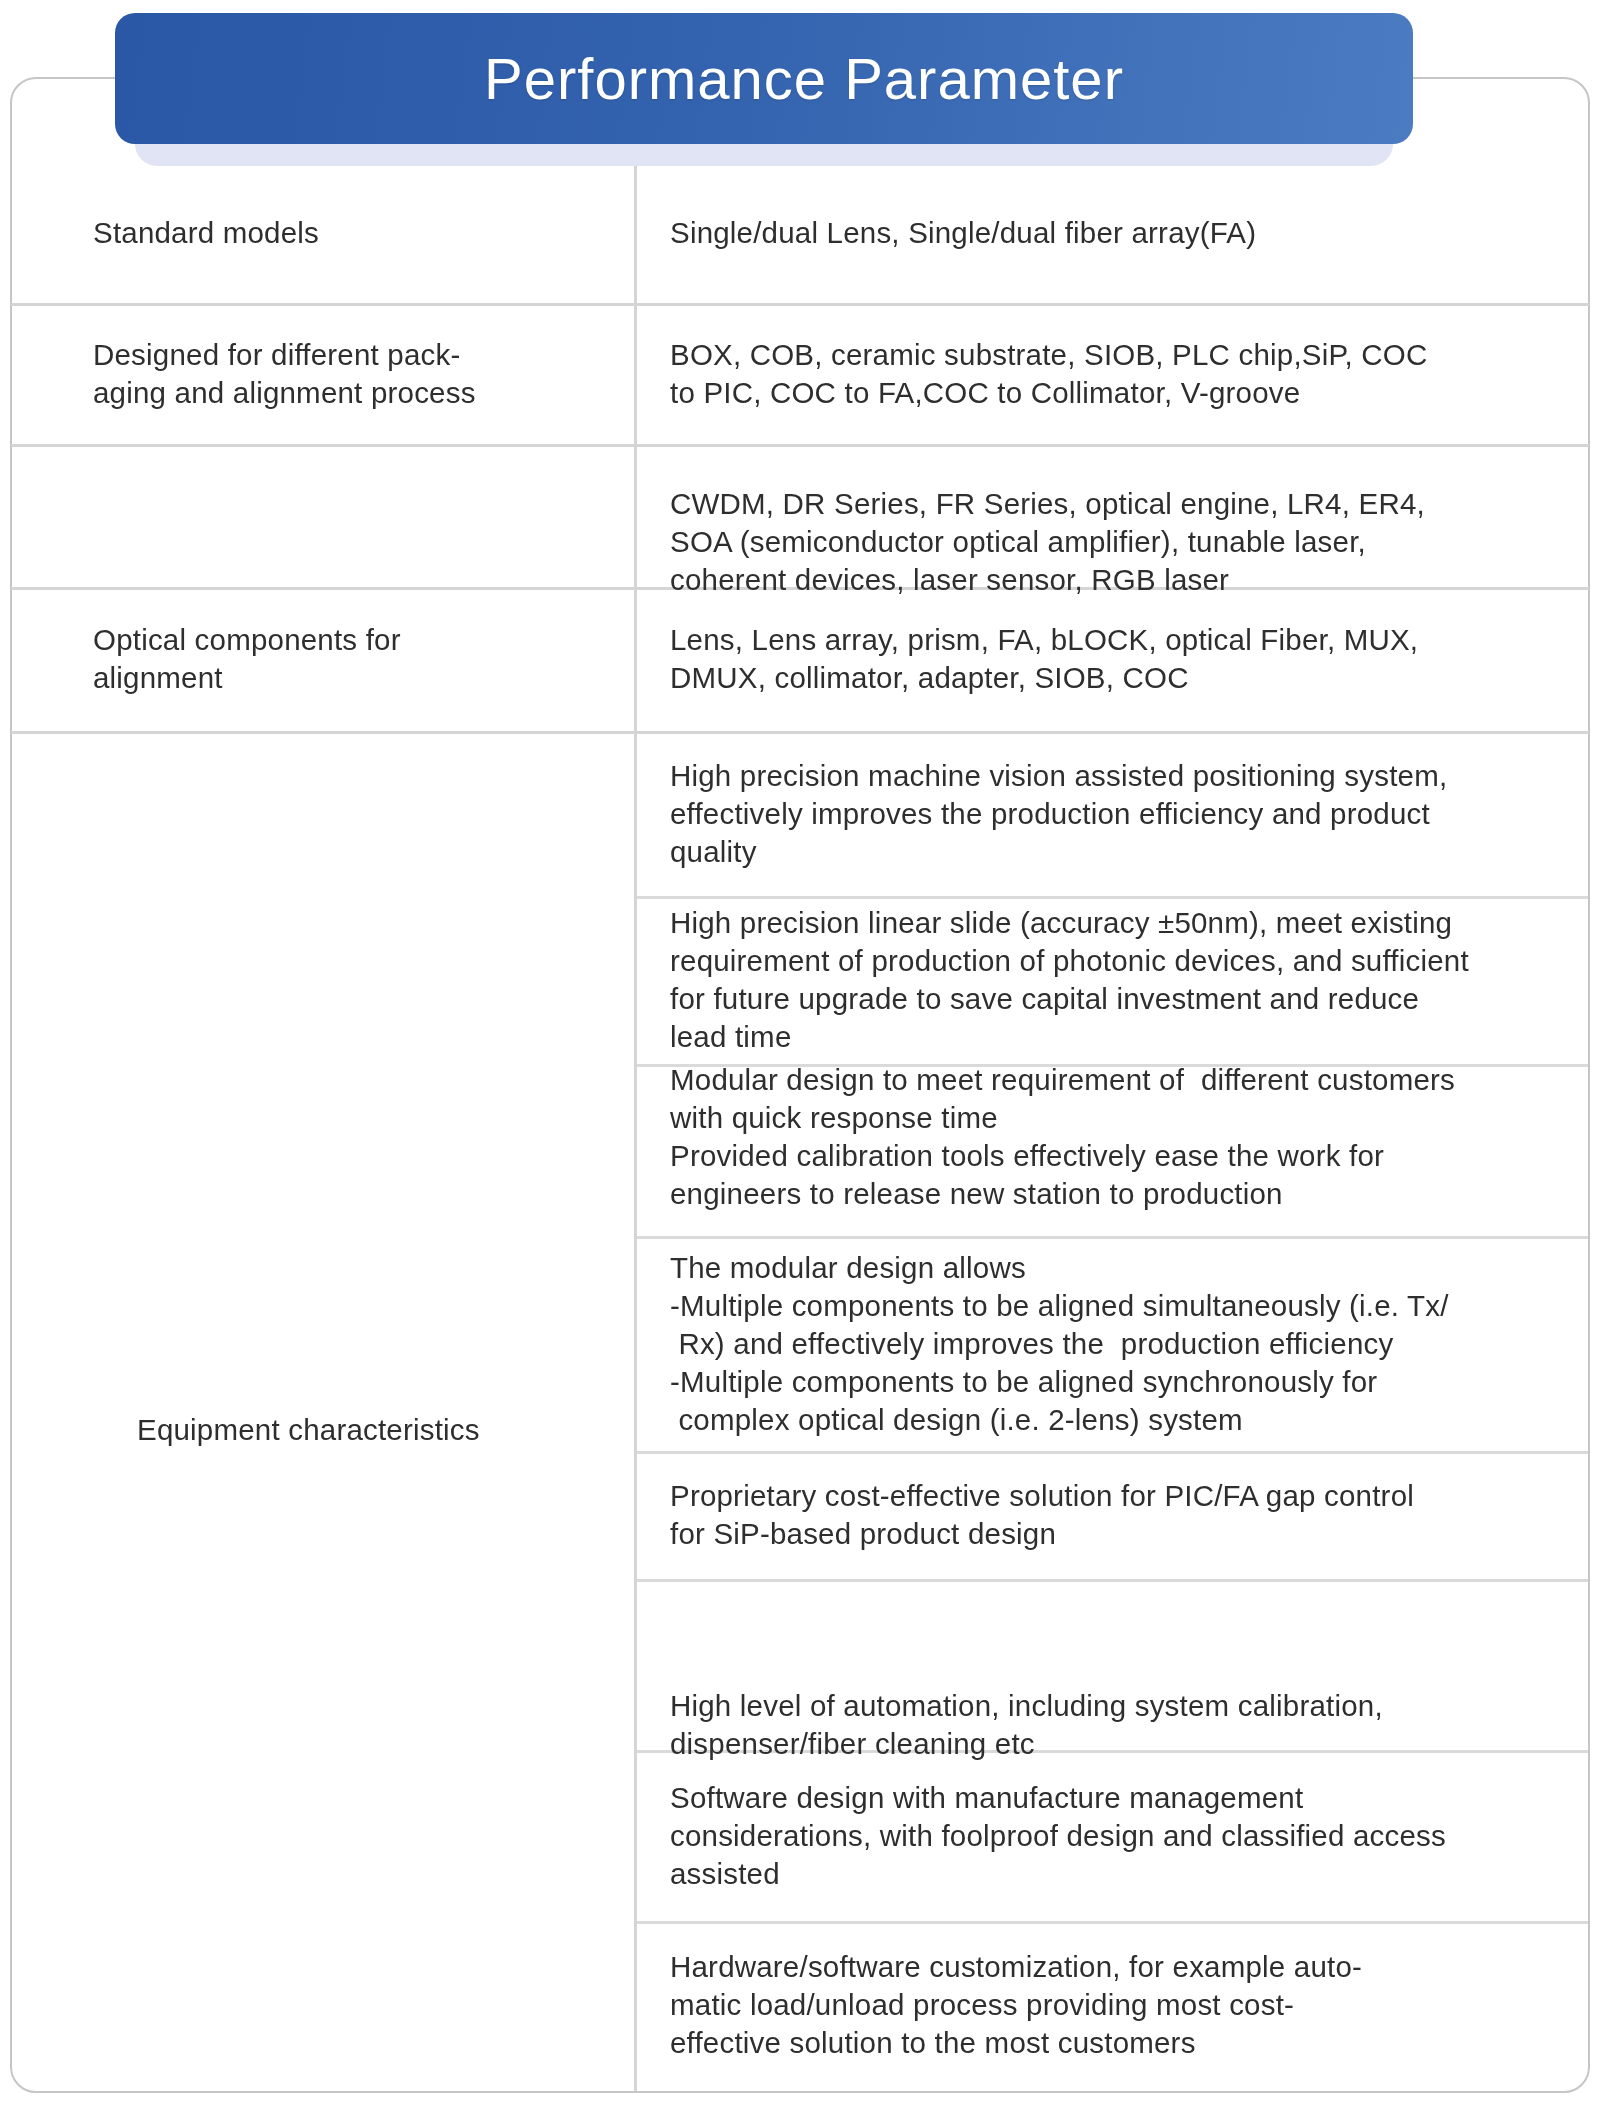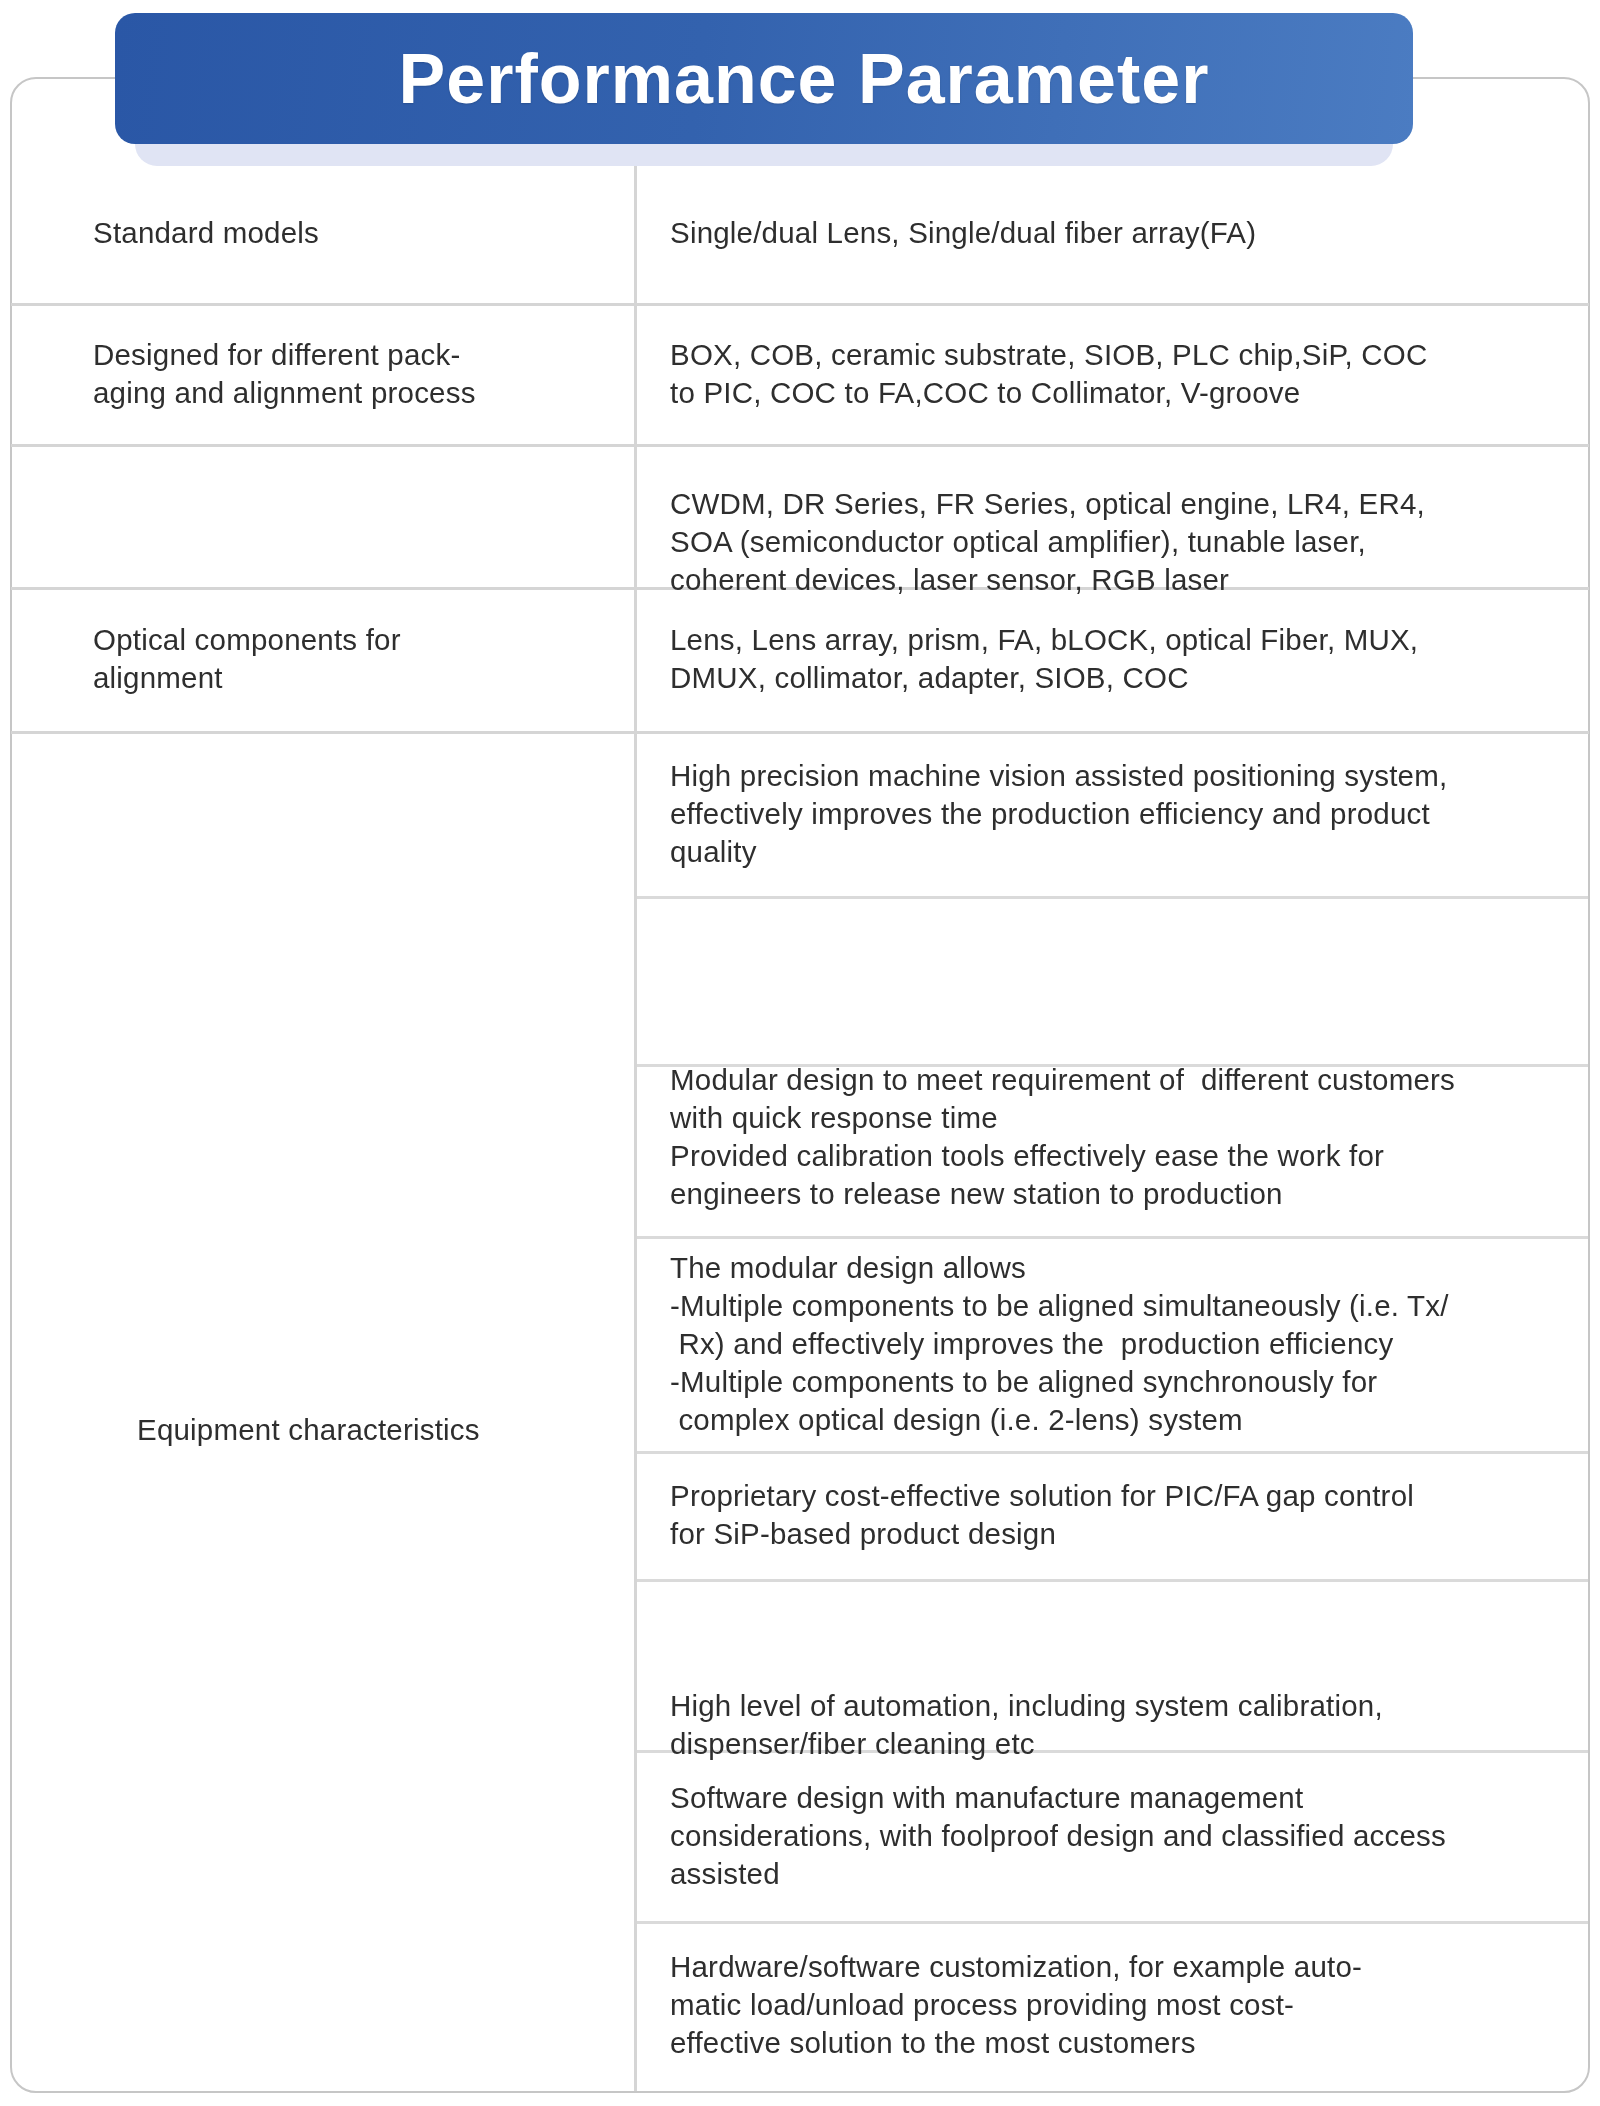--- a/index.html
+++ b/index.html
@@ -76,22 +76,22 @@
     width:1298px; height:131px;
     background:linear-gradient(97deg, #2a57a6 0%, #3362ae 45%, #4b7cc2 100%);
     border-radius:20px;
     display:flex;
     align-items:center;
     justify-content:center;
     z-index:4;
   }
   .header .title{
     color:#ffffff;
-    font-size:70px;
-    font-weight:700;
+    font-size:58px;
+    font-weight:400;
     letter-spacing:1px;
     padding-left:80px;
     text-shadow:0 1px 2px rgba(0,0,0,0.15);
   }
 </style>
 </head>
 <body>
 
 <div class="stage">
 
@@ -124,20 +124,24 @@
 to PIC, COC to FA,COC to Collimator, V-groove</div>
   <div class="cell value" style="top:470px;height:143px;">CWDM, DR Series, FR Series, optical engine, LR4, ER4,
 SOA (semiconductor optical amplifier), tunable laser,
 coherent devices, laser sensor, RGB laser</div>
   <div class="cell value" style="top:587px;height:144px;">Lens, Lens array, prism, FA, bLOCK, optical Fiber, MUX,
 DMUX, collimator, adapter, SIOB, COC</div>
 
   <div class="cell value" style="top:731px;height:165px;">High precision machine vision assisted positioning system,
 effectively improves the production efficiency and product
 quality</div>
+  <div class="cell value" style="top:896px;height:168px;">High precision linear slide (accuracy ±50nm), meet existing
+requirement of production of photonic devices, and sufficient
+for future upgrade to save capital investment and reduce
+lead time</div>
   <div class="cell value" style="top:1064px;height:146px;">Modular design to meet requirement of  different customers
 with quick response time
 Provided calibration tools effectively ease the work for
 engineers to release new station to production</div>
   <div class="cell value" style="top:1236px;height:215px;">The modular design allows
 -Multiple components to be aligned simultaneously (i.e. Tx/
  Rx) and effectively improves the  production efficiency
 -Multiple components to be aligned synchronously for
  complex optical design (i.e. 2-lens) system</div>
   <div class="cell value" style="top:1451px;height:128px;">Proprietary cost-effective solution for PIC/FA gap control

